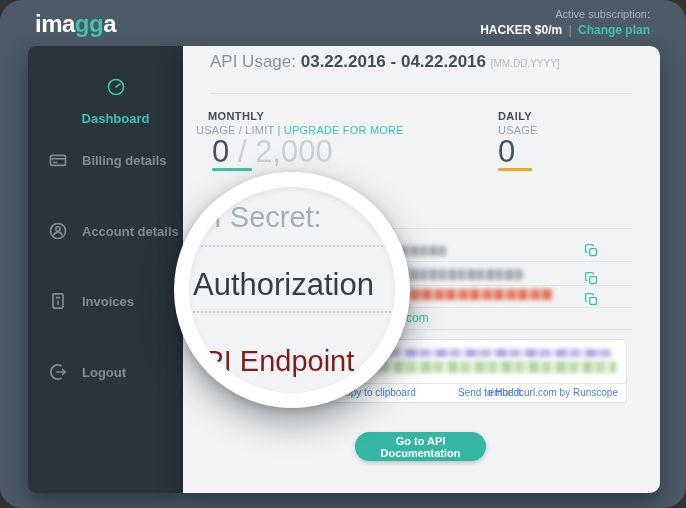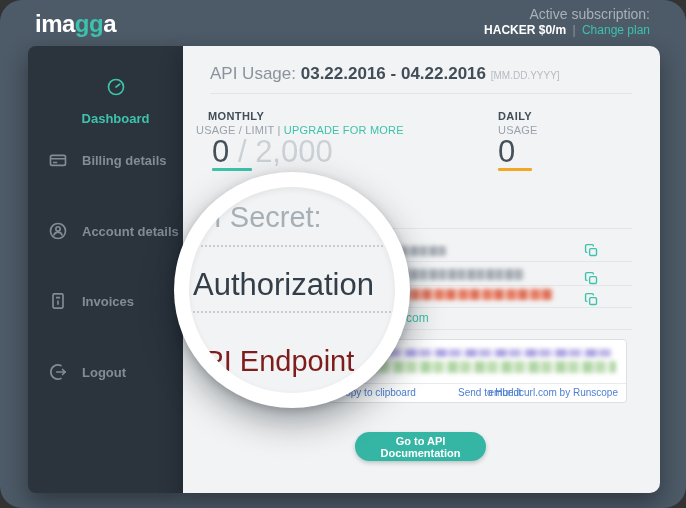--- a/index.html
+++ b/index.html
@@ -10,41 +10,41 @@
   *{margin:0;padding:0;box-sizing:border-box;}
   html,body{background:#333;}
   body{font-family:"Liberation Sans","DejaVu Sans",sans-serif;}
   .stage{position:relative;width:686px;height:508px;background:var(--header-bg);overflow:hidden;border-radius:22px;}
 
   
   .logo{position:absolute;left:35px;top:10px;font-size:24px;font-weight:bold;color:#fff;letter-spacing:-0.5px;cursor:pointer;}
   .logo .accent{color:var(--accent-teal);}
   .app-subtitle{position:absolute;left:118px;top:16px;font-size:15px;color:#68747f;}
   .header-right{position:absolute;right:36px;top:6px;text-align:right;line-height:16px;}
-  .sub-label{font-size:14px;color:#a9b1b9;}
+  .sub-label{font-size:11px;color:#a9b1b9;}
   .sub-line{font-size:12px;color:#dfe3e6;}
   .plan{color:#fff;font-weight:bold;}
   .sub-sep{color:#8d97a1;margin:0 3px;}
-  .change-plan{color:var(--accent-teal);font-weight:normal;cursor:pointer;text-decoration:none;text-align:right;}
+  .change-plan{color:var(--accent-teal);font-weight:bold;cursor:pointer;text-decoration:none;text-align:right;}
 
   
   .sidebar{position:absolute;left:28px;top:46px;width:155px;height:447px;background:var(--sidebar-bg);
     border-radius:8px 0 0 8px;box-shadow:0 10px 22px rgba(12,18,25,.45);}
   .side-item{position:absolute;left:0;width:155px;height:24px;display:flex;align-items:center;gap:14px;
     padding-left:20px;color:#838c95;font-size:13px;font-weight:bold;cursor:pointer;}
   .side-item.active{color:var(--accent-teal);flex-direction:column;}
   .s-icon{display:flex;align-items:center;}
   .s-icon svg{display:block;}
 
   
   .panel{position:absolute;left:183px;top:46px;width:477px;height:447px;background:var(--panel-bg);
     border-radius:0 10px 10px 0;box-shadow:0 10px 22px rgba(12,18,25,.45);}
   .content{position:absolute;inset:0;z-index:2;}
 
-  .usage-header{position:absolute;left:210px;top:64px;font-size:17px;color:#8a939c;}
+  .usage-header{position:absolute;left:210px;top:52px;font-size:17px;color:#8a939c;}
   .usage-range{color:var(--text-dark);font-weight:bold;}
   .usage-hint{font-size:10px;color:#b4bbc1;}
   .divider{position:absolute;left:210px;width:422px;height:1px;background:#e3e6e8;}
 
   .stat-title{position:absolute;font-size:11px;font-weight:bold;color:var(--text-dark);letter-spacing:.4px;}
   .stat-sub{position:absolute;font-size:11px;color:var(--text-gray);letter-spacing:.2px;}
   .stat-sub .upgrade{color:var(--accent-teal);cursor:pointer;}
   .stat-num{position:absolute;font-size:31px;font-weight:300;color:#46505b;text-align:center;}
   .stat-num .dim{color:#ccd1d6;}
   .underbar{position:absolute;height:3px;border-radius:1px;}

